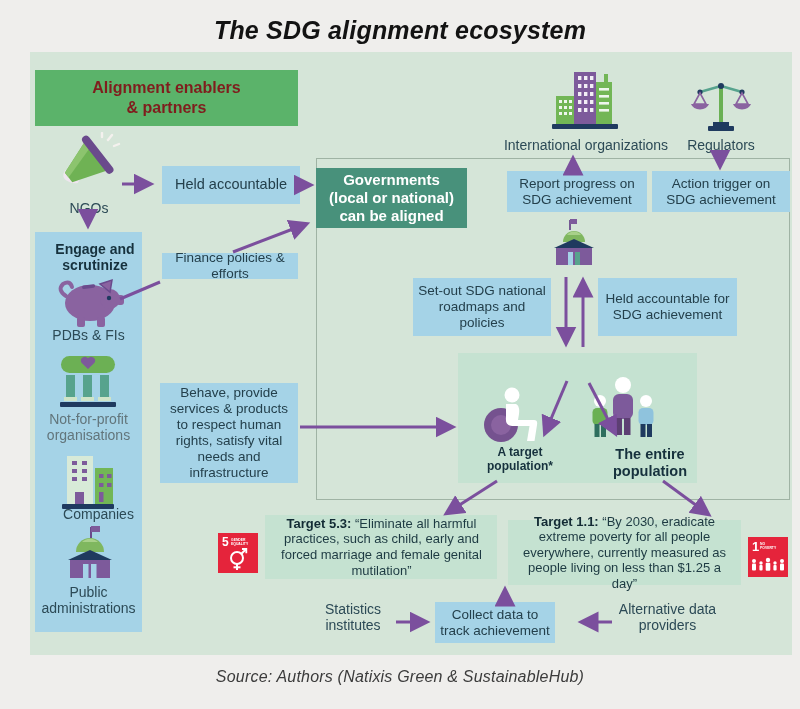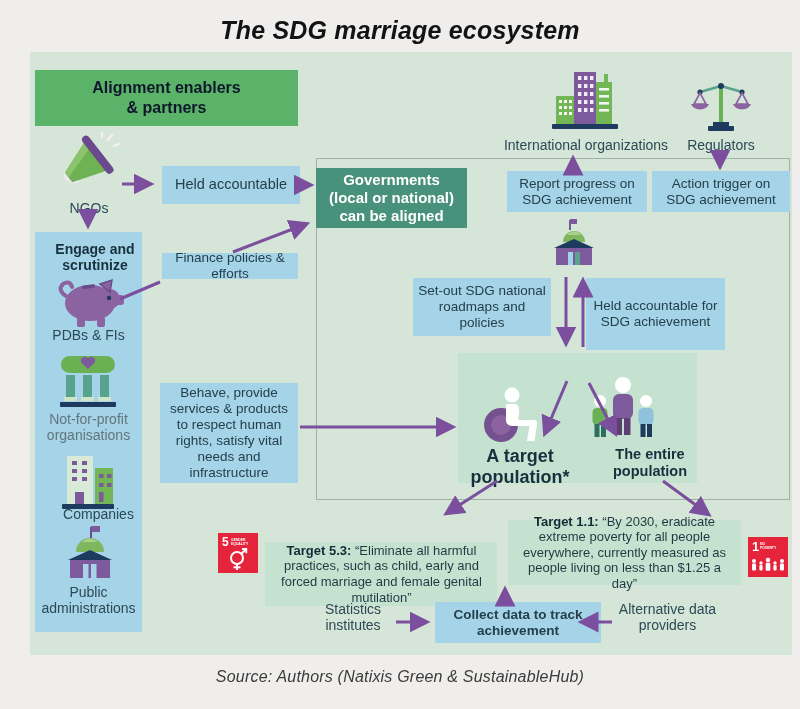--- a/index.html
+++ b/index.html
@@ -17,21 +17,21 @@
     font-size:25px;font-weight:bold;font-style:italic;color:#131313;
     letter-spacing:.2px;
   }
   #bg-green{left:30px;top:52px;width:762px;height:603px;background:#d5e5d8;}
   #region{
     left:316px;top:158px;width:474px;height:342px;
     border:1px solid #9fb3a4;box-sizing:border-box;
   }
   #enablers-header{
     left:35px;top:70px;width:263px;height:56px;background:#5bb36a;
-    color:#0f172a;font-weight:bold;font-size:16px;line-height:1.25;
+    color:#7f1d1d;font-weight:bold;font-size:16px;line-height:1.25;
   }
   #sidebar{left:35px;top:232px;width:107px;height:400px;background:#a5d3e7;}
   .blue-box{background:#a5d3e7;color:#24404c;font-size:13.5px;line-height:1.18;padding:2px 4px;box-sizing:border-box;}
   .mint-box{background:#c5e2d1;}
   .lbl{color:#2c4a56;font-size:14px;line-height:1.15;text-align:center;}
   .lbl-b{color:#16313d;font-weight:bold;}
   #gov-box{
     left:316px;top:168px;width:151px;height:60px;background:#48917b;
     color:#fff;font-weight:bold;font-size:15px;line-height:1.2;
   }
@@ -45,21 +45,21 @@
   svg{display:block;}
   #arrows{position:absolute;left:0;top:0;z-index:6;pointer-events:none;}
   .icon{position:absolute;z-index:4;}
   .z5{z-index:5;}
 </style>
 </head>
 <body>
 
 <div id="canvas">
 
-  <div id="title" class="abs">The SDG marriage ecosystem</div>
+  <div id="title" class="abs">The SDG alignment ecosystem</div>
 
   <div id="bg-green" class="abs"></div>
   <div id="region" class="abs"></div>
 
   <div id="enablers-header" class="abs ctr">
     <div>
       <div>Alignment enablers</div>
       <div>&amp; partners</div>
     </div>
   </div>
@@ -238,33 +238,33 @@
       <path d="M17 24 a11 11 0 0 1 22 0 Z" fill="#7fb75f"></path>
       <path d="M21 17 a8 7 0 0 1 14 0 Z" fill="#a8d18a"></path>
       <polygon points="8,30 48,30 28,21" fill="#1f3a5f"></polygon>
       <rect x="10" y="30" width="36" height="17" fill="#7d5a9b"></rect>
       <rect x="22" y="34" width="5" height="13" fill="#a5d3e7"></rect>
       <rect x="29" y="34" width="5" height="13" fill="#57a38d"></rect>
     </svg>
   </div>
 
   <div class="abs ctr blue-box" style="left:413px;top:278px;width:138px;height:58px;">Set-out SDG national roadmaps and policies</div>
-  <div class="abs ctr blue-box" style="left:586px;top:278px;width:139px;height:72px;">Held accountable for SDG achievement</div>
+  <div class="abs ctr blue-box" style="left:598px;top:278px;width:139px;height:58px;">Held accountable for SDG achievement</div>
 
   <div id="benef-box" class="abs mint-box"></div>
 
   <div class="icon" style="left:474px;top:384px;">
     <svg width="82" height="60" viewBox="0 0 82 60">
       <circle cx="27" cy="41" r="17" fill="#75528f"></circle>
       <circle cx="27" cy="41" r="10" fill="#8a63a0"></circle>
       <circle cx="38" cy="11" r="7.5" fill="#fff"></circle>
       <path d="M32 20 L42 20 Q46 22 45 30 L44 36 L60 36 Q64 36 63 41 L60.5 57 L53 57 L55.5 42 L38 42 Q31 42 32 33 Z" fill="#fff"></path>
     </svg>
   </div>
-  <div class="abs lbl lbl-b" style="left:470px;top:446px;width:100px;font-size:18px;">A target population*</div>
+  <div class="abs lbl lbl-b" style="left:470px;top:446px;width:100px;font-size:12px;">A target population*</div>
 
   <div class="icon" style="left:588px;top:376px;">
     <svg width="70" height="68" viewBox="0 0 70 68">
       <circle cx="35" cy="9" r="8" fill="#fff"></circle>
       <rect x="25" y="18" width="20" height="25" rx="6" fill="#7d5a9b"></rect>
       <rect x="27.5" y="42" width="6.5" height="17" fill="#5d3f73"></rect>
       <rect x="36" y="42" width="6.5" height="17" fill="#5d3f73"></rect>
       <circle cx="12" cy="25" r="6" fill="#fff"></circle>
       <rect x="4.5" y="32" width="15" height="17" rx="4.5" fill="#6ab054"></rect>
       <rect x="6.5" y="48" width="5" height="13" fill="#2e6e5e"></rect>
@@ -285,21 +285,21 @@
       <text x="13" y="12" fill="#fff" font-size="3.4" font-weight="bold" font-family="Liberation Sans, sans-serif">EQUALITY</text>
       <g stroke="#fff" stroke-width="2" fill="none">
         <circle cx="19" cy="25" r="6"></circle>
         <line x1="19" y1="31" x2="19" y2="37"></line>
         <line x1="15.5" y1="34.3" x2="22.5" y2="34.3"></line>
         <line x1="23.4" y1="20.7" x2="28" y2="16.2"></line>
         <path d="M24 16 L28.3 16 L28.3 20.3" stroke-width="1.8"></path>
       </g>
     </svg>
   </div>
-  <div class="abs ctr mint-box target-text" style="left:265px;top:542px;width:232px;height:64px;padding-left:8px;">
+  <div class="abs ctr mint-box target-text" style="left:265px;top:515px;width:232px;height:64px;padding-left:8px;">
     <span><b>Target 5.3:</b><span> “Eliminate all harmful practices, such as child, early and forced marriage and female genital mutilation”</span></span>
   </div>
 
   <div class="abs ctr mint-box target-text" style="left:508px;top:520px;width:233px;height:65px;">
     <span><b>Target 1.1:</b><span> “By 2030, eradicate extreme poverty for all people everywhere, currently measured as people living on less than $1.25 a day”</span></span>
   </div>
   <div class="icon" style="left:748px;top:537px;">
     <svg width="40" height="40" viewBox="0 0 40 40">
       <rect width="40" height="40" fill="#e5243b"></rect>
       <text x="4" y="14" fill="#fff" font-size="13" font-weight="bold" font-family="Liberation Sans, sans-serif">1</text>
@@ -314,21 +314,21 @@
           <rect x="17.7" y="25.8" width="4.6" height="8" rx="1"></rect>
         <circle cx="27" cy="26" r="1.7"></circle>
           <rect x="25.4" y="28" width="3.2" height="5.5" rx="1"></rect>
         <circle cx="34" cy="24" r="2"></circle>
           <rect x="32" y="26.5" width="4" height="7" rx="1"></rect>
       </g>
     </svg>
   </div>
 
   <div class="abs lbl" style="left:308px;top:601px;width:90px;">Statistics institutes</div>
-  <div class="abs ctr blue-box" style="left:435px;top:602px;width:166px;height:41px;font-weight:bold;">Collect data to track achievement</div>
+  <div class="abs ctr blue-box" style="left:435px;top:602px;width:120px;height:41px;">Collect data to track achievement</div>
   <div class="abs lbl" style="left:615px;top:601px;width:105px;">Alternative data providers</div>
 
   <div id="source" class="abs">Source: Authors (Natixis Green &amp; SustainableHub)</div>
 
   <svg id="arrows" width="800" height="709" viewBox="0 0 800 709">
     <defs>
       <marker id="ah" markerWidth="8" markerHeight="8" refX="5.5" refY="3.5" orient="auto">
         <path d="M0,0 L7,3.5 L0,7 Z" fill="#7b4f9d"></path>
       </marker>
     </defs>

